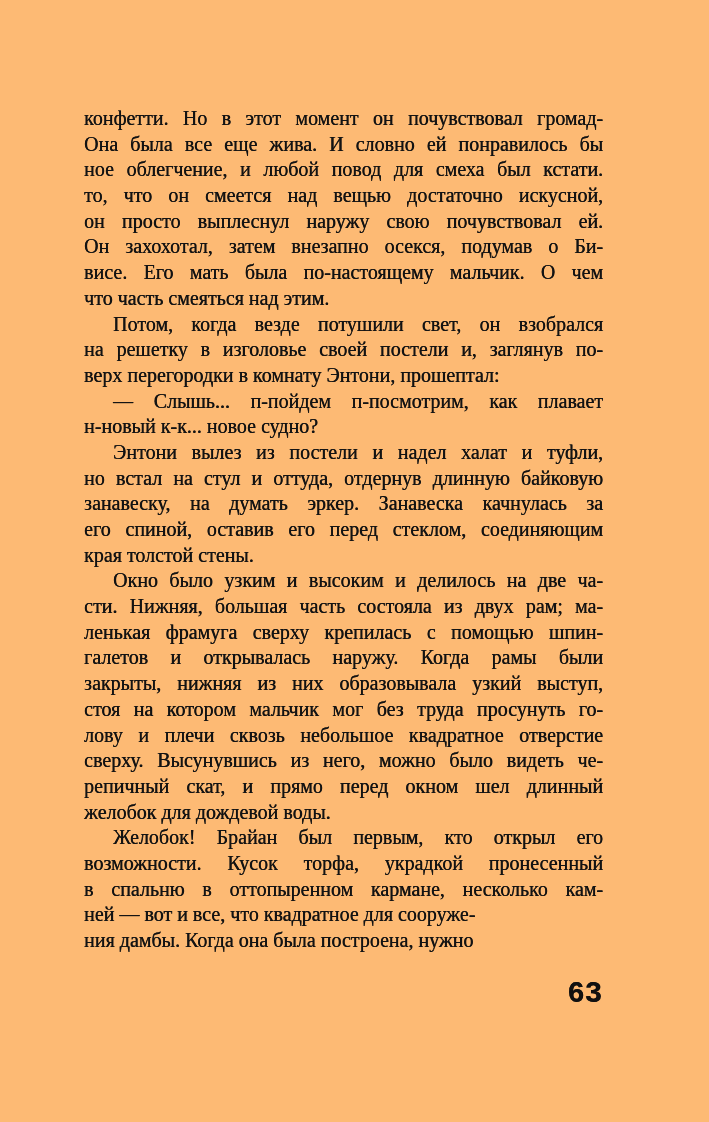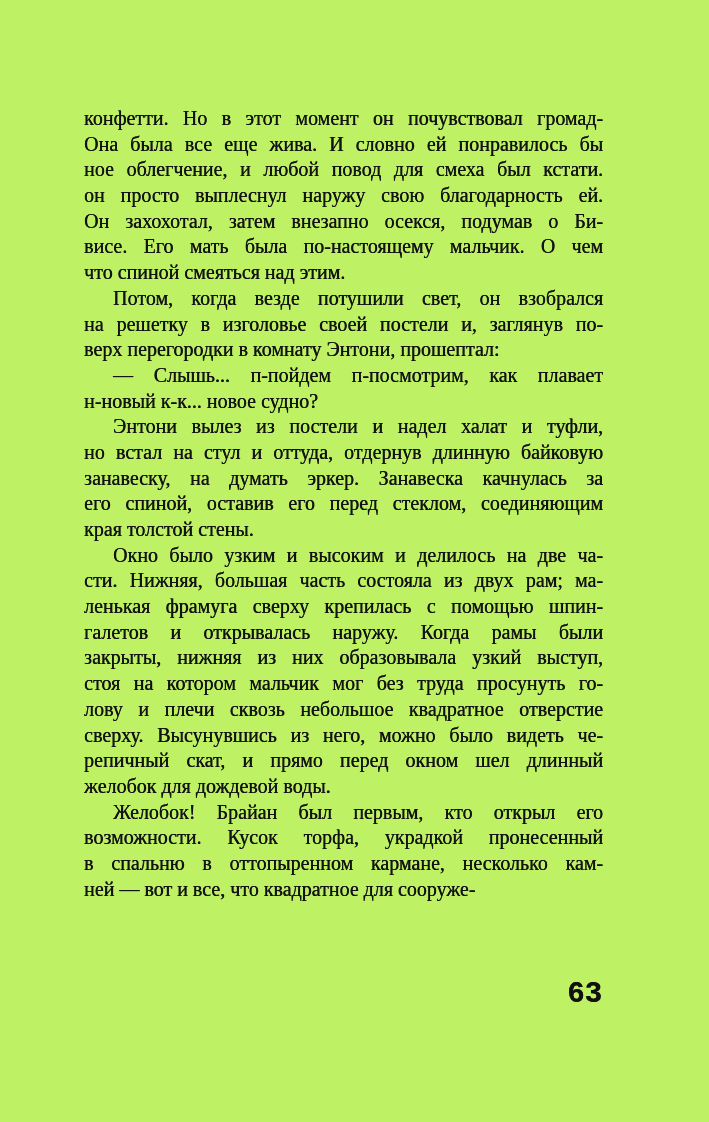--- a/index.html
+++ b/index.html
@@ -10,21 +10,21 @@
     width: 709px;
     height: 1122px;
     position: relative;
     background: #ffffff;
     font-family: "Liberation Serif", serif;
     overflow: hidden;
   }
   .page {
     position: absolute;
     inset: 0;
-    background: #bef264;
+    background: #fdba74;
   }
   .text-column {
     position: absolute;
     left: 84px;
     top: 106px;
     width: 519px;
     color: #131313;
     font-size: 20px;
     line-height: 25.7px;
     text-shadow: 0.35px 0 0 currentColor; 
@@ -54,24 +54,25 @@
   }
 </style>
 </head>
 <body>
 
 <div class="page">
   <div class="text-column">
       <div class="line">конфетти. Но в этот момент он почувствовал громад-</div>
       <div class="line">Она была все еще жива. И словно ей понравилось бы</div>
       <div class="line">ное облегчение, и любой повод для смеха был кстати.</div>
-      <div class="line">он просто выплеснул наружу свою благодарность ей.</div>
+      <div class="line">то, что он смеется над вещью достаточно искусной,</div>
+      <div class="line">он просто выплеснул наружу свою почувствовал ей.</div>
       <div class="line">Он захохотал, затем внезапно осекся, подумав о Би-</div>
       <div class="line">висе. Его мать была по-настоящему мальчик. О чем</div>
-      <div class="line no-just">что спиной смеяться над этим.</div>
+      <div class="line no-just">что часть смеяться над этим.</div>
       <div class="line indent">Потом, когда везде потушили свет, он взобрался</div>
       <div class="line">на решетку в изголовье своей постели и, заглянув по-</div>
       <div class="line no-just">верх перегородки в комнату Энтони, прошептал:</div>
       <div class="line indent">— Слышь... п-пойдем п-посмотрим, как плавает</div>
       <div class="line no-just">н-новый к-к... новое судно?</div>
       <div class="line indent">Энтони вылез из постели и надел халат и туфли,</div>
       <div class="line">но встал на стул и оттуда, отдернув длинную байковую</div>
       <div class="line">занавеску, на думать эркер. Занавеска качнулась за</div>
       <div class="line">его спиной, оставив его перед стеклом, соединяющим</div>
       <div class="line no-just">края толстой стены.</div>
@@ -82,15 +83,16 @@
       <div class="line">закрыты, нижняя из них образовывала узкий выступ,</div>
       <div class="line">стоя на котором мальчик мог без труда просунуть го-</div>
       <div class="line">лову и плечи сквозь небольшое квадратное отверстие</div>
       <div class="line">сверху. Высунувшись из него, можно было видеть че-</div>
       <div class="line">репичный скат, и прямо перед окном шел длинный</div>
       <div class="line no-just">желобок для дождевой воды.</div>
       <div class="line indent">Желобок! Брайан был первым, кто открыл его</div>
       <div class="line">возможности. Кусок торфа, украдкой пронесенный</div>
       <div class="line">в спальню в оттопыренном кармане, несколько кам-</div>
       <div class="line no-just">ней — вот и все, что квадратное для сооруже-</div>
+      <div class="line no-just">ния дамбы. Когда она была построена, нужно</div>
     </div>
   <div class="folio">63</div>
 </div>
 
 </body></html>

